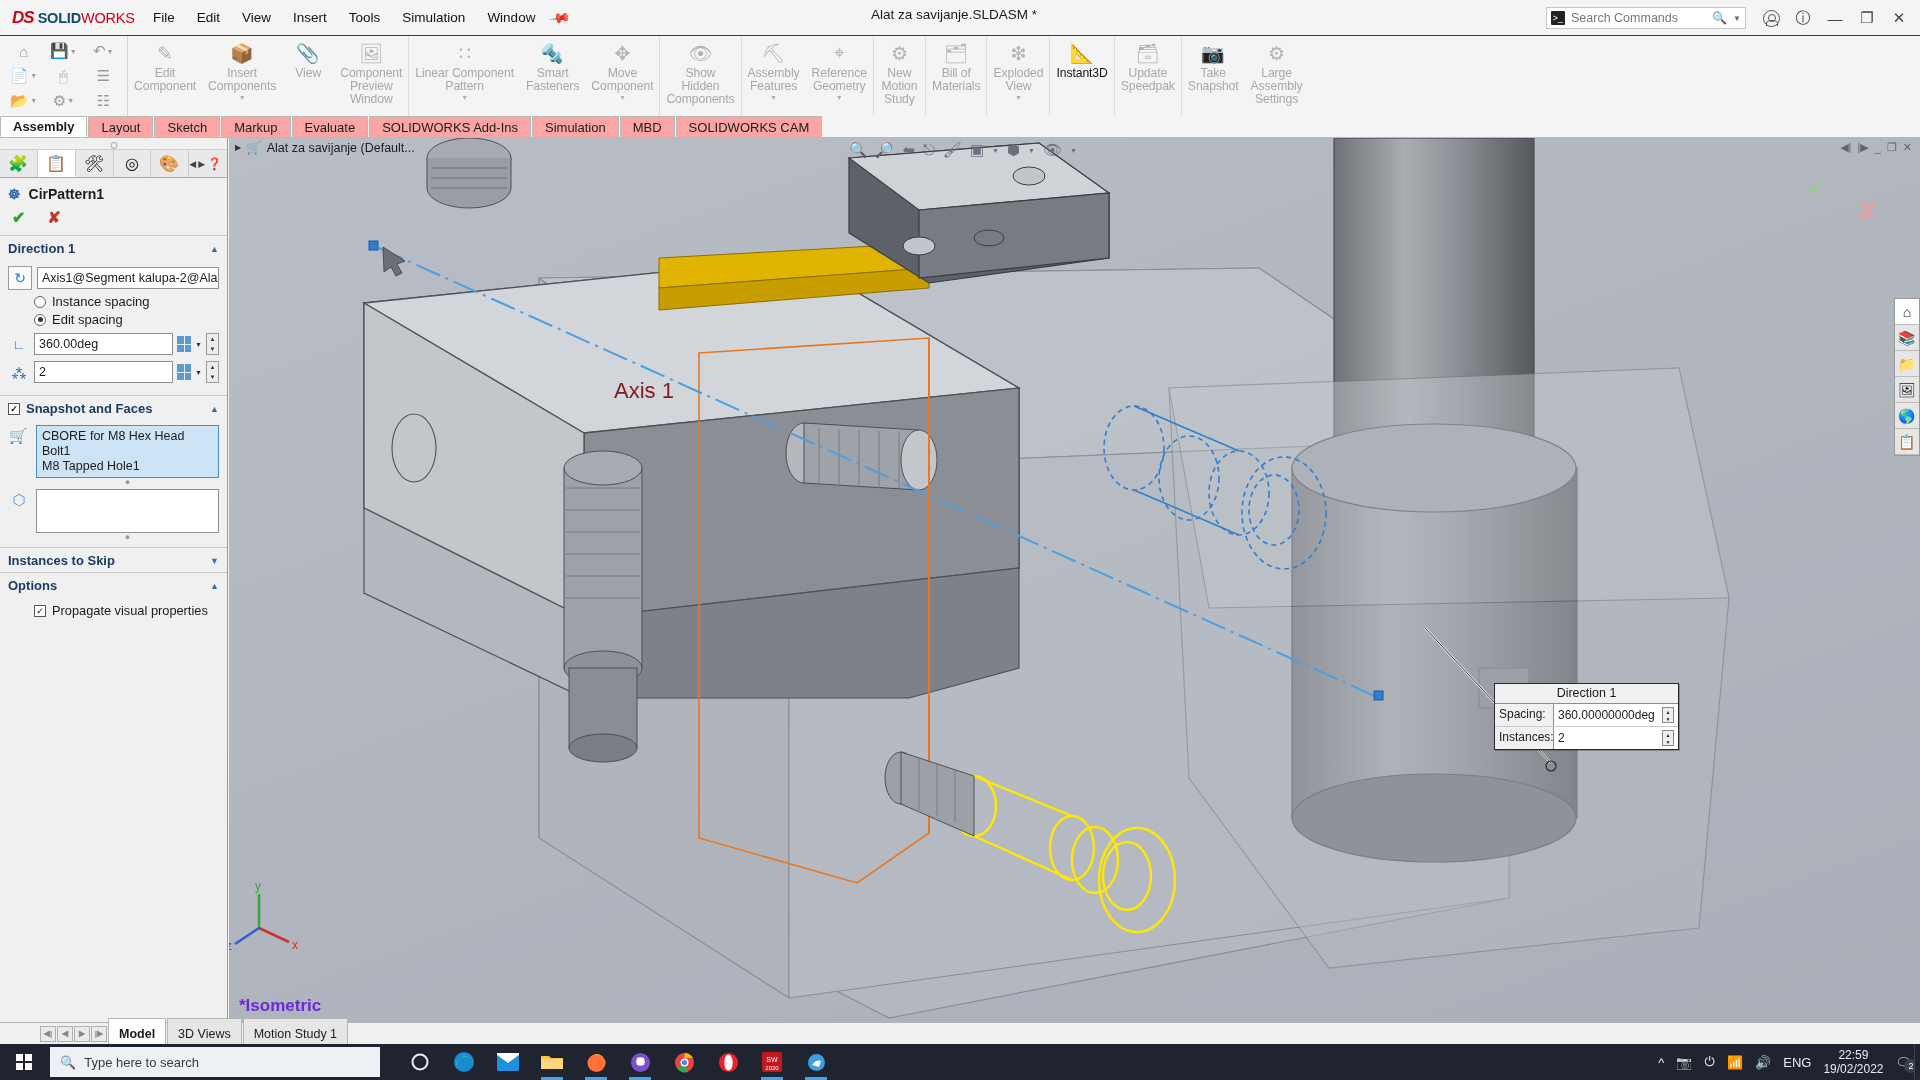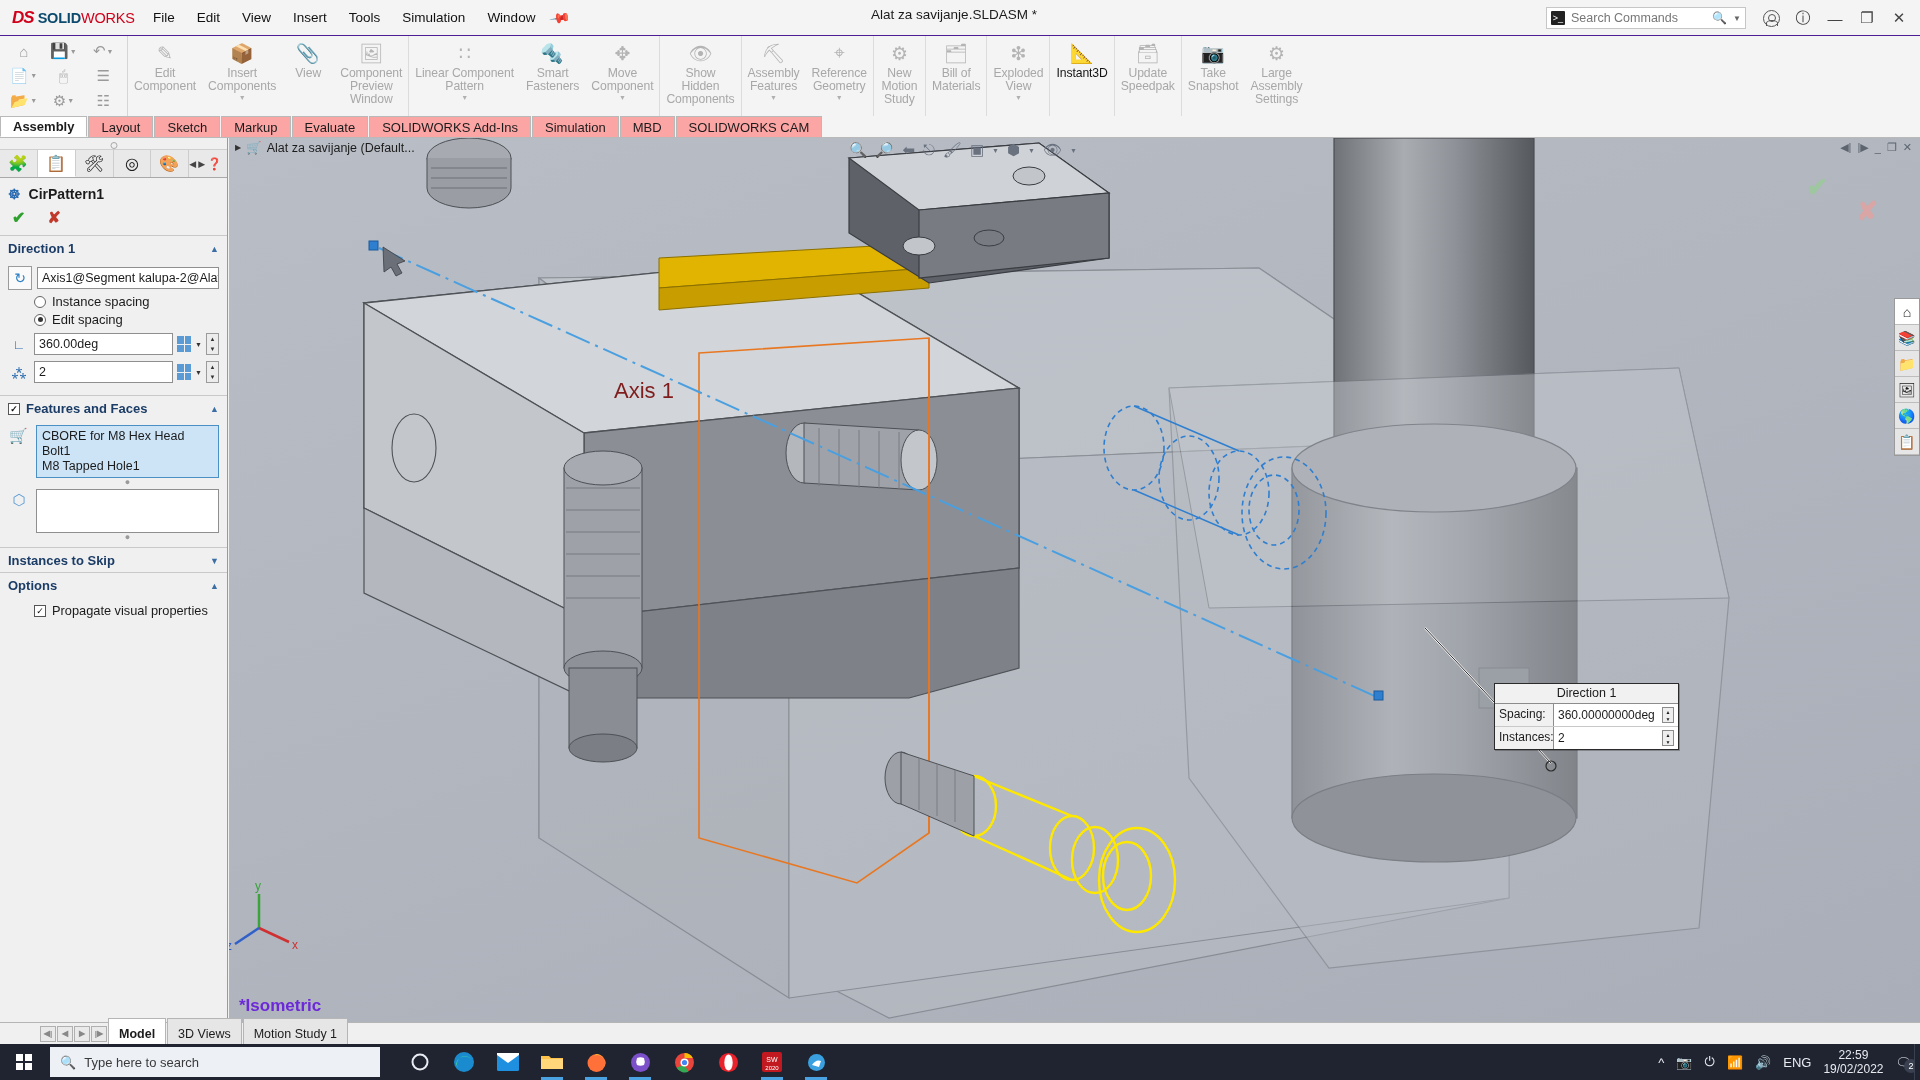--- a/index.html
+++ b/index.html
@@ -492,21 +492,21 @@
         <span style="font-size:7px;color:#333;">▼</span>
         <div class="spin">
             <i>▲</i>
             <i>▼</i>
           </div>
       </div>
     </div>
 
     <div class="pm-sec cbx">
       <span class="chkbox">✓</span>
-      <span>Features and Faces</span>
+      <span>Snapshot and Faces</span>
       <span class="car" style="margin-left:auto">▲</span>
     </div>
     <div class="pm-body">
       <div class="featrow">
         <div class="featicon">🛒</div>
         <div style="flex:1">
           <div class="listbox">
             <div>CBORE for M8 Hex Head Bolt1</div>
             <div>M8 Tapped Hole1</div>
           </div>

